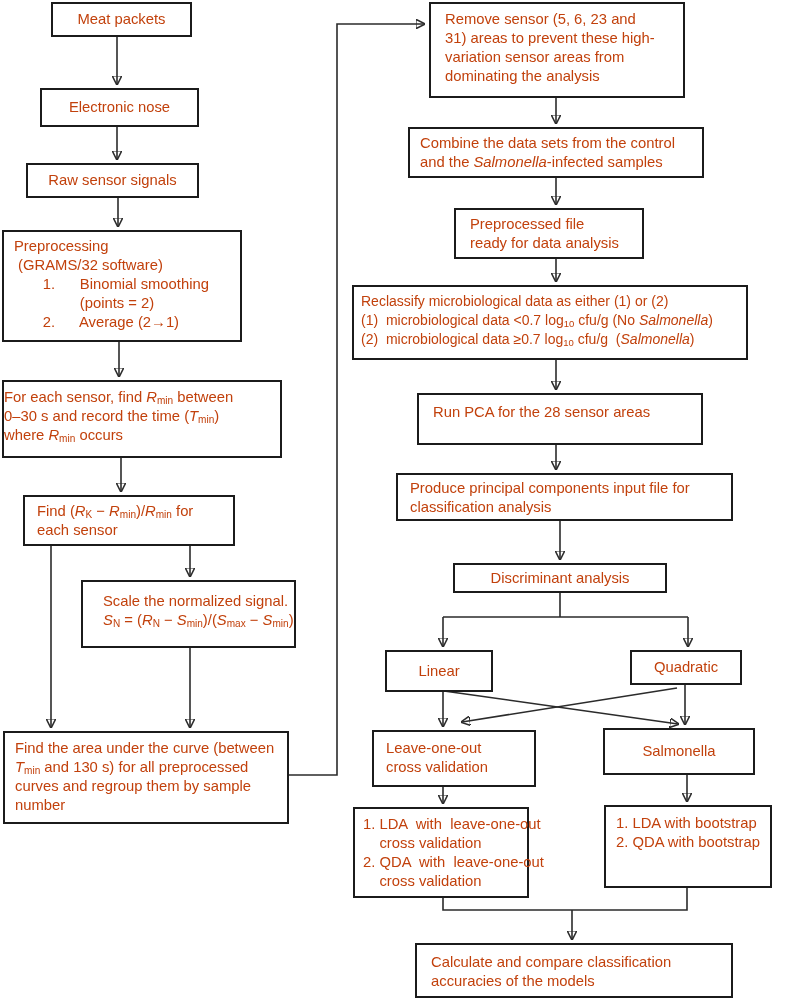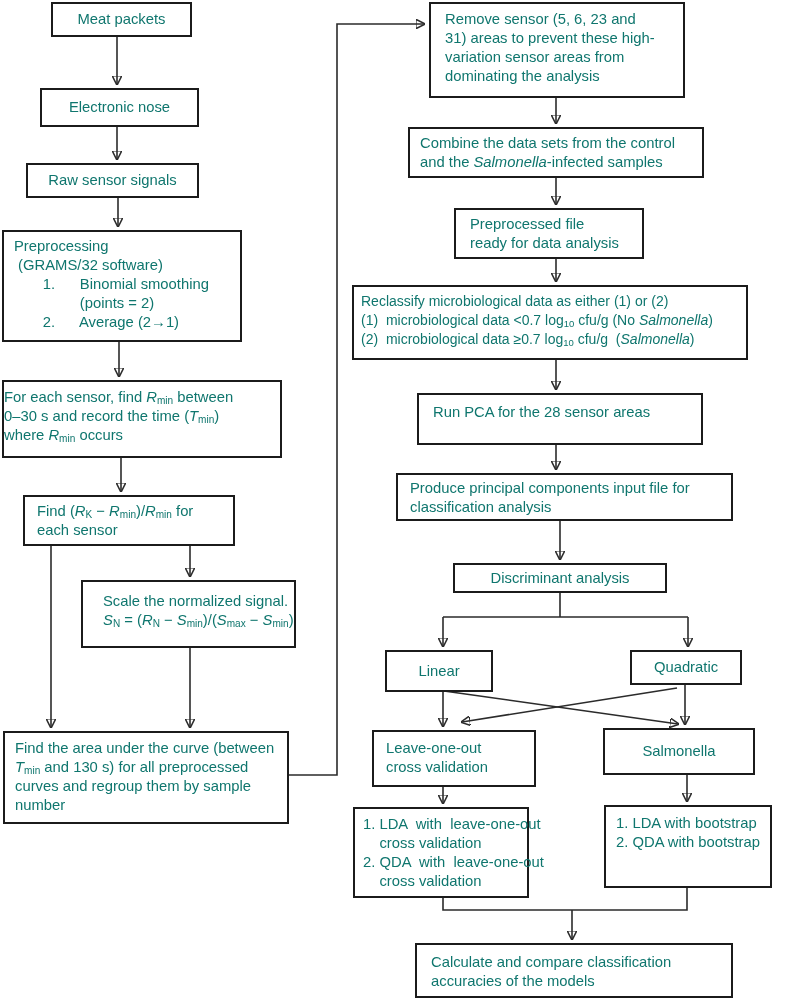--- a/index.html
+++ b/index.html
@@ -1,19 +1,19 @@
 <!DOCTYPE html>
 <html><head>
 <meta charset="utf-8">
 <style>
   html,body { margin:0; padding:0; background:#ffffff; }
   .stage {
     position:relative; width:785px; height:1000px; background:#ffffff;
     font-family:"Liberation Sans","DejaVu Sans",sans-serif;
-    font-size:14.8px; line-height:19px; color:#0f766e;
+    font-size:14.8px; line-height:19px; color:#c2410c;
   }
   .wires { position:absolute; left:0; top:0; }
   .wires line, .wires path { stroke:#2b2b2b; stroke-width:1.6; fill:none; }
   .node {
     position:absolute; box-sizing:border-box; border:2px solid #1b1b1b;
     background:#ffffff; white-space:pre; overflow:visible;
   }
   .node.c { display:flex; align-items:center; justify-content:center; text-align:center; }
   sub { font-size:0.68em; line-height:0; vertical-align:-0.22em; letter-spacing:0; }
   i { font-style:italic;margin-top:20px; }

